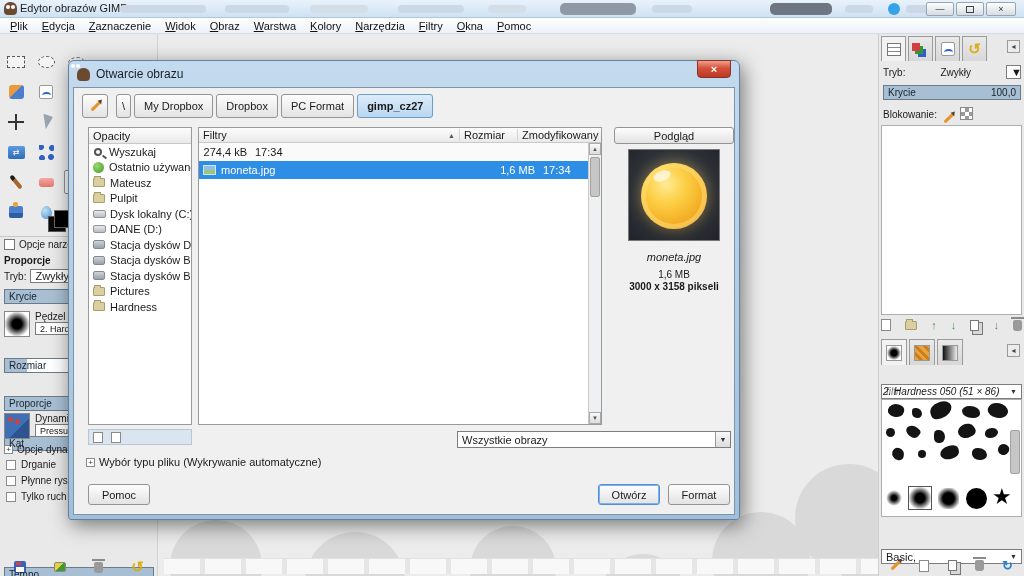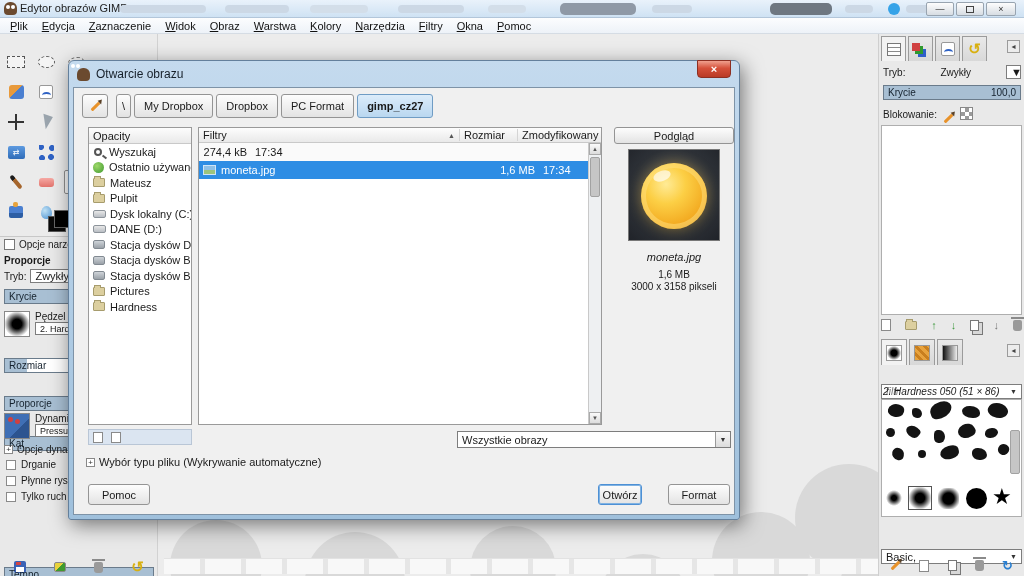--- a/index.html
+++ b/index.html
@@ -515,32 +515,32 @@
         </div>
       </div>
 
       <div class="abs" style="left:540px;top:39px;width:120px;height:298px;">
         <span class="gbtn mn" style="width:120px;height:17px;">Podgląd</span>
         <div class="preview-img">
           <div class="coin"></div>
         </div>
         <div class="abs" style="left:0;top:124px;width:120px;text-align:center;font-style:italic;font-size:11px;">moneta.jpg</div>
         <div class="abs" style="left:0;top:142px;width:120px;text-align:center;font-size:10px;">1,6 MB</div>
-        <div class="abs" style="left:0;top:154px;width:120px;text-align:center;font-size:10px;">3000 x 3158 pikseli</div>
+        <div class="abs" style="left:0;top:154px;width:120px;text-align:center;font-size:10px;font-weight:bold;">3000 x 3158 pikseli</div>
       </div>
 
       <div class="combo abs" style="left:383px;top:343px;width:274px;height:17px;">
         <span>Wszystkie obrazy</span>
         <span class="carr">▼</span>
       </div>
 
       <div class="abs" style="left:12px;top:368px;display:flex;align-items:center;">
         <span class="plusbox">+</span>
         <span>Wybór typu pliku (Wykrywanie automatyczne)</span>
       </div>
 
       <div class="gbtn mn" style="position:absolute;left:14px;top:396px;width:62px;height:21px;">Pomoc</div>
-      <div class="gbtn mn" style="position:absolute;left:524px;top:396px;width:44px;height:21px;border:1px solid #4d90d5;box-shadow:0 0 0 1px #7fb2e2 inset;text-align:center;">Otwórz</div>
+      <div class="gbtn mn" style="position:absolute;left:524px;top:396px;width:62px;height:21px;border:1px solid #4d90d5;box-shadow:0 0 0 1px #7fb2e2 inset;text-align:center;">Otwórz</div>
       <div class="gbtn mn" style="position:absolute;left:594px;top:396px;width:62px;height:21px;">Format</div>
     </div>
   </div>
 
 </div>
 
 </body></html>

